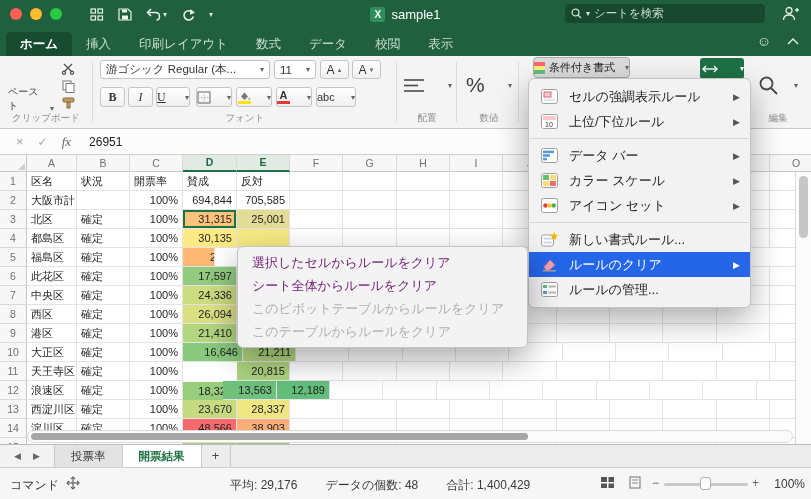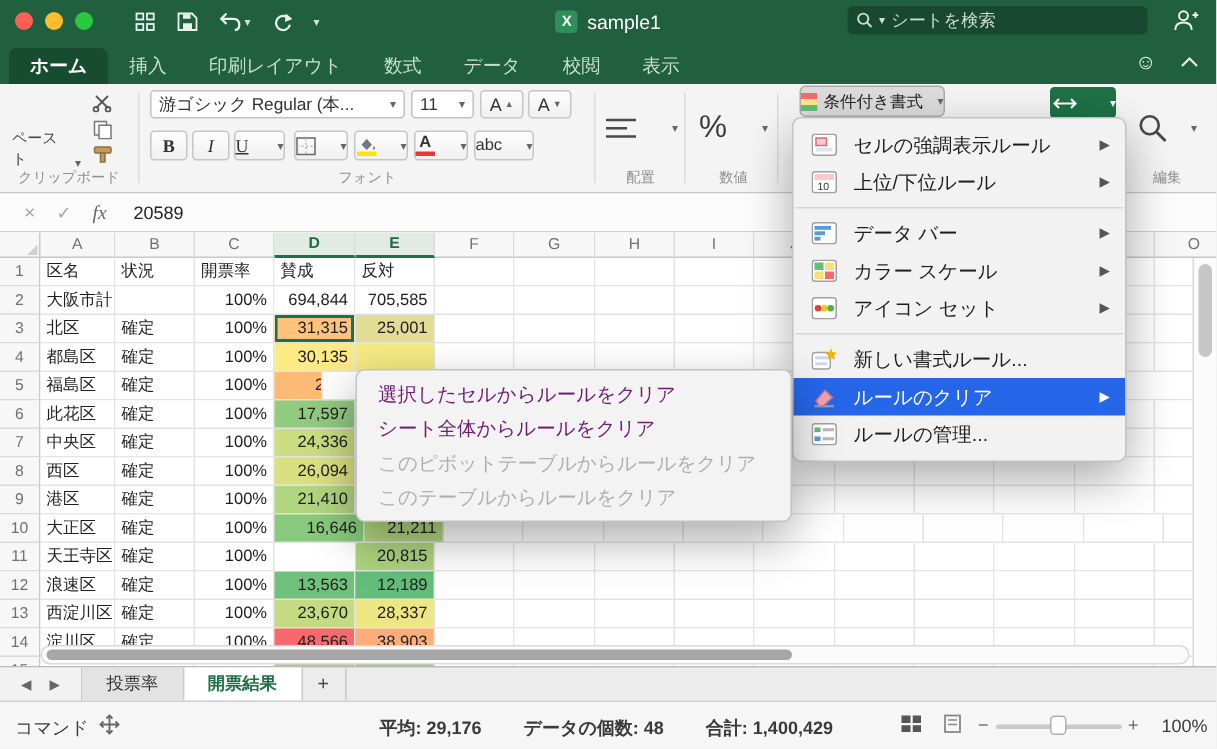--- a/index.html
+++ b/index.html
@@ -77,21 +77,21 @@
   
   .sheetbar{position:absolute;left:0;top:444px;width:100%;height:23px;background:#ECECEC;border-top:1px solid #BBBBBB;box-sizing:border-box;display:flex;}
   .sheetnav{width:54px;border-right:1px solid #C9C9C9;display:flex;align-items:center;justify-content:center;gap:12px;color:#666;font-size:9px;background:#F2F2F2;flex:0 0 auto;}
   .stab{padding:0 16px;line-height:22px;font-size:11.5px;color:#333;background:#E3E3E3;border-right:1px solid #C9C9C9;flex:0 0 auto;}
   .stab.active{background:#fff;color:#1E7145;font-weight:bold;}
   .addtab{width:28px;text-align:center;line-height:22px;color:#444;font-size:13px;border-right:1px solid #C9C9C9;flex:0 0 auto;}
   
   .statusbar{position:absolute;left:0;top:467px;width:100%;height:32px;background:#F6F6F6;border-top:1px solid #CFCFCF;box-sizing:border-box;font-size:12px;color:#3A3A3A;}
   .sb-mode{position:absolute;left:10px;top:9px;}
   .sb-modeicon{position:absolute;left:66px;top:8px;}
-  .sb-stats{position:absolute;left:253px;top:9px;display:flex;gap:28px;white-space:nowrap;font-weight:bold;}
+  .sb-stats{position:absolute;left:230px;top:9px;display:flex;gap:28px;white-space:nowrap;}
   .sb-views{position:absolute;left:600px;top:8px;display:flex;gap:14px;align-items:center;}
   .sb-minus{position:absolute;left:652px;top:8px;color:#666;}
   .sb-track{position:absolute;left:664px;top:15px;width:84px;height:3px;background:#C9C9C9;border-radius:2px;}
   .sb-thumb{position:absolute;left:700px;top:9px;width:11px;height:13px;background:#FCFCFC;border:1px solid #AFAFAF;border-radius:3px;box-sizing:border-box;}
   .sb-plus{position:absolute;left:752px;top:8px;color:#666;}
   .sb-zoom{position:absolute;right:6px;top:9px;}
 </style>
 </head>
 <body>
 
@@ -314,21 +314,21 @@
         </svg>
       <span class="combocaret">▾</span>
     </div>
     <div class="glabel" style="left:752px;width:52px">編集</div>
   </div>
 
   <div class="formulabar">
     <span class="fbx">×</span>
     <span class="fbcheck">✓</span>
     <span class="fbfx">fx</span>
-    <span class="fbvalue">20589</span>
+    <span class="fbvalue">26951</span>
   </div>
 
   <div class="gridarea">
     <div class="colheaders">
       <div class="corner"></div>
     <div class="colh" style="width: 50px;">A</div>
         <div class="colh" style="width: 53px;">B</div>
         <div class="colh" style="width: 53px;">C</div>
         <div class="colh selcol" style="width: 54px;">D</div>
         <div class="colh selcol" style="width: 53px;">E</div>
@@ -540,21 +540,21 @@
           <div class="gcell" style="width: 53px;"></div>
           <div class="gcell" style="width: 54px;"></div>
           <div class="gcell" style="width: 53px;"></div>
           <div class="gcell" style="width: 53px;"></div>
         </div>
         <div class="grow">
           <div class="rowh">12</div>
           <div class="gcell" style="width: 50px;">浪速区</div>
           <div class="gcell" style="width: 53px;">確定</div>
           <div class="gcell" style="width: 53px; text-align: right;">100%</div>
-          <div class="gcell" style="width: 54px; background: rgb(111, 193, 124); text-align: right;">13,563</div>
+          <div class="gcell" style="width: 54px; background: rgb(111, 193, 124); text-align: right; margin-left: 40px;">13,563</div>
           <div class="gcell" style="width: 53px; background: rgb(99, 190, 123); text-align: right;">12,189</div>
           <div class="gcell" style="width: 53px;"></div>
           <div class="gcell" style="width: 54px;"></div>
           <div class="gcell" style="width: 53px;"></div>
           <div class="gcell" style="width: 53px;"></div>
           <div class="gcell" style="width: 54px;"></div>
           <div class="gcell" style="width: 53px;"></div>
           <div class="gcell" style="width: 53px;"></div>
           <div class="gcell" style="width: 54px;"></div>
           <div class="gcell" style="width: 53px;"></div>

